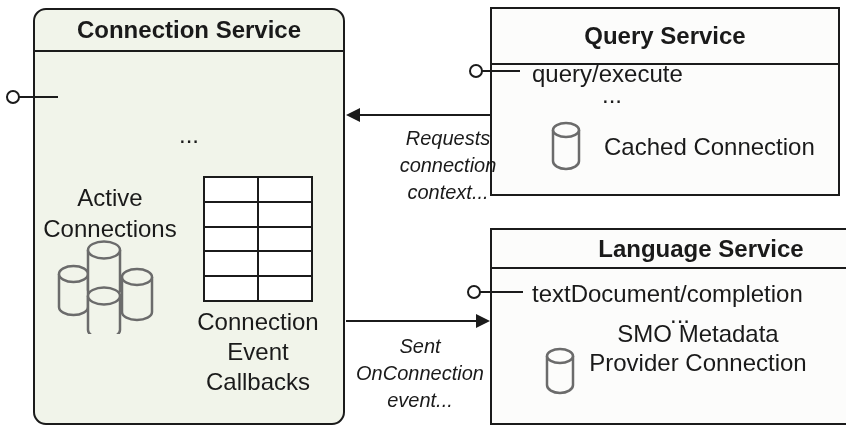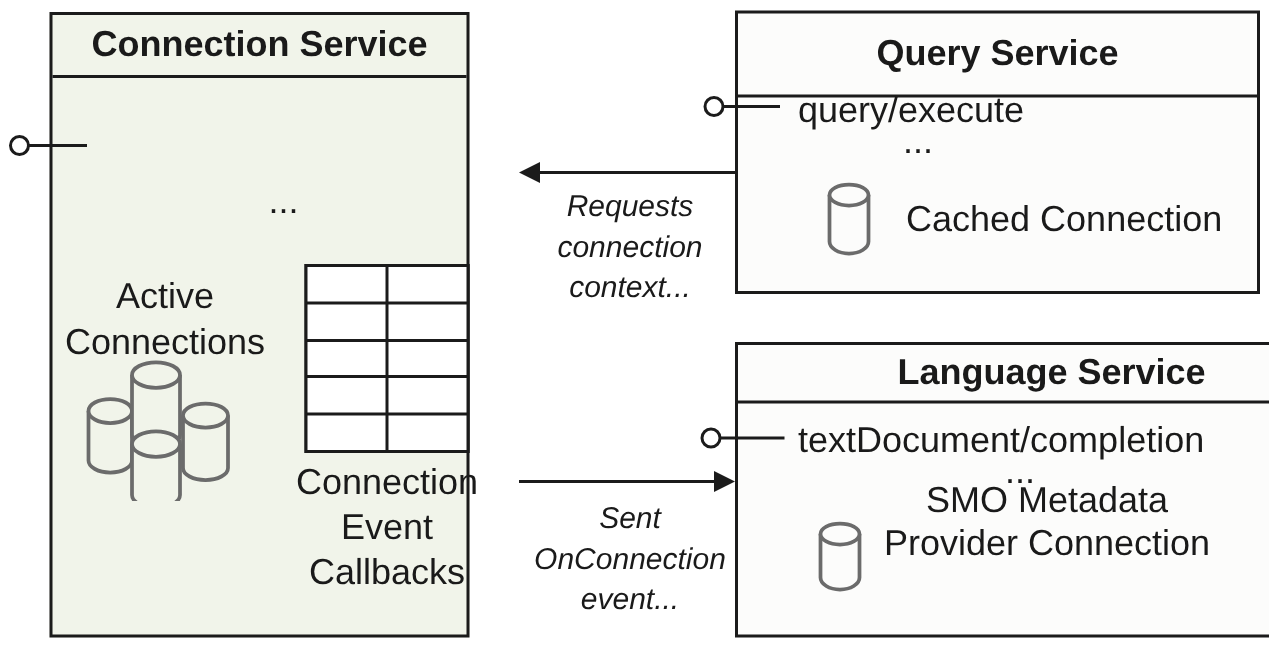--- a/index.html
+++ b/index.html
@@ -1,21 +1,21 @@
 <!DOCTYPE html>
 <html><head>
 <meta charset="utf-8">
 <style>
   html,body{margin:0;padding:0;background:#ffffff;}
   #canvas{
     position:relative;width:846px;height:436px;background:#ffffff;
     font-family:"Liberation Sans",sans-serif;color:#1a1a1a;overflow:hidden;
   }
   .box{position:absolute;box-sizing:border-box;border:2px solid #1b1b1b;}
-  .box.conn{left:33px;top:8px;width:280px;height:417px;background:#f1f4ea;}
+  .box.conn{left:33px;top:8px;width:312px;height:417px;background:#f1f4ea;border-radius:13px;}
   .box.query{left:490px;top:7px;width:350px;height:189px;background:#fcfcfb;}
   .box.lang{left:490px;top:228px;width:422px;height:197px;background:#fcfcfb;}
   .box-title{
     box-sizing:border-box;width:100%;border-bottom:2px solid #1b1b1b;
     font-weight:bold;font-size:24px;text-align:center;
     display:flex;align-items:center;justify-content:center;
   }
   .conn .box-title{height:42px;}
   .query .box-title{height:56px;}
   .lang .box-title{height:39px;}
@@ -49,21 +49,21 @@
     border-radius:50%;background:#ffffff;
   }
   .lolli-line,.arrow-line{position:absolute;height:2px;background:#1b1b1b;}
   .arrow-head{position:absolute;width:0;height:0;}
   .arrow-head.left{border-top:7px solid transparent;border-bottom:7px solid transparent;border-right:14px solid #1b1b1b;}
   .arrow-head.right{border-top:7px solid transparent;border-bottom:7px solid transparent;border-left:14px solid #1b1b1b;}
   .arrow-label{
     position:absolute;font-style:italic;font-size:20px;line-height:27px;
     text-align:center;white-space:nowrap;
   }
-  .lbl-requests{left:344px;top:125px;width:152px;}
+  .lbl-requests{left:344px;top:125px;width:152px;padding-left:28px;}
   .lbl-sent{left:344px;top:333px;width:152px;}
 </style>
 </head>
 <body>
 
 <div id="canvas">
 
   <div class="box conn">
     <div class="box-title">Connection Service</div>
   </div>

